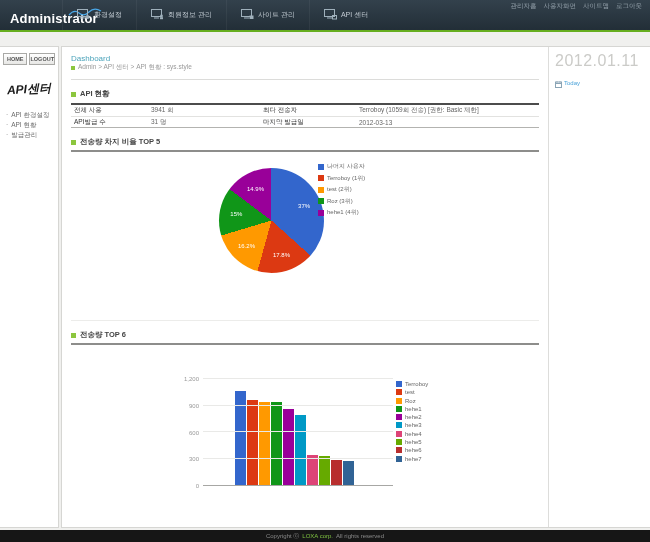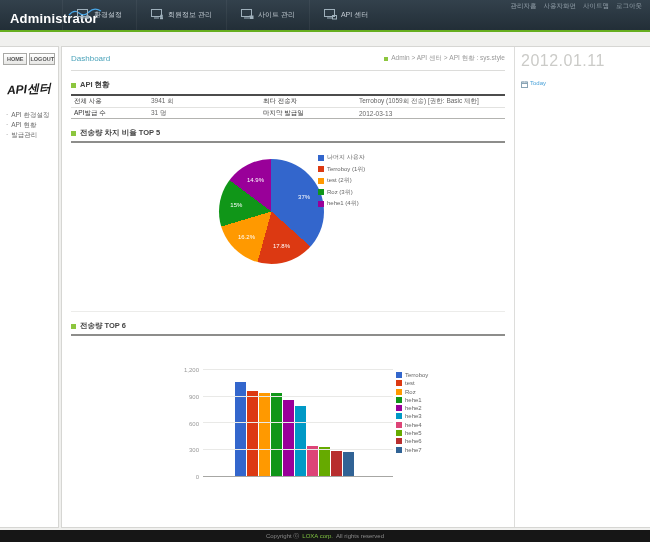--- a/index.html
+++ b/index.html
@@ -29,24 +29,24 @@
   .side-logo { margin:16px 1px 12px; text-align:center; font-size:12px; font-weight:bold;
     font-style:italic; color:#1c1c1c; transform:rotate(-3deg); }
   .side-menu { list-style:none; padding-left:6px; }
   .side-menu li { font-size:6.5px; color:#6b6b6b; line-height:10px; cursor:pointer; }
   .side-menu li::before { content:"·"; margin-right:3px; color:#999; }
 
   
   .main-card { position:absolute; left:61px; right:0; top:46px; bottom:14px;
     background:#ffffff; border:1px solid #d6d6d3; border-right:none; display:flex; }
   .content { flex:1; padding:7px 9px; position:relative; }
-  .right-panel { width:136px; border-left:1px solid #dddddb; padding:5px 6px; }
+  .right-panel { width:102px; border-left:1px solid #dddddb; padding:5px 6px; }
 
   .content-head { display:flex; justify-content:space-between; align-items:flex-start;
-    border-bottom:1px solid #dcdcda; padding-bottom:7px; }
+    border-bottom:1px solid #dcdcda; padding-bottom:7px;flex-direction:column; }
   .dashboard-link { font-size:8px; color:#4ba3ba; text-decoration:none; }
   .breadcrumb { display:flex; align-items:center; gap:3px; }
   .breadcrumb .crumb-text { font-size:6.5px; color:#999; }
   .bullet { display:inline-block; width:4px; height:4px; background:#8cc63e; }
   .bullet.big { width:5px; height:5px; }
 
   .sec-head { display:flex; align-items:center; gap:4px; margin-top:9px; }
   .sec-title { font-size:7.5px; font-weight:bold; color:#444; }
   .sec-rule { border-bottom:2px solid #8d8d8b; margin-top:3px; }
 

